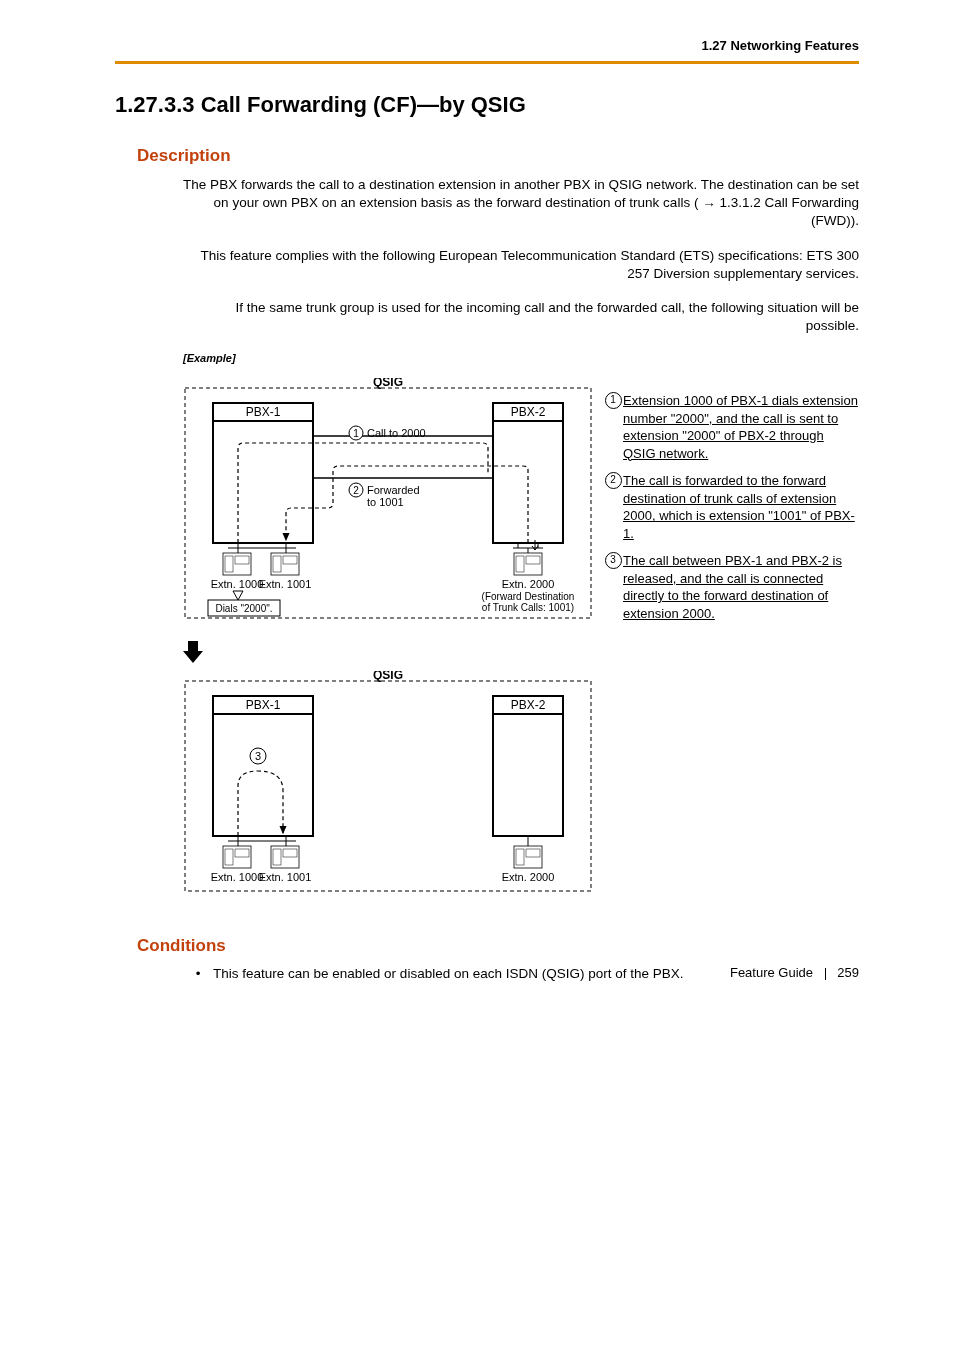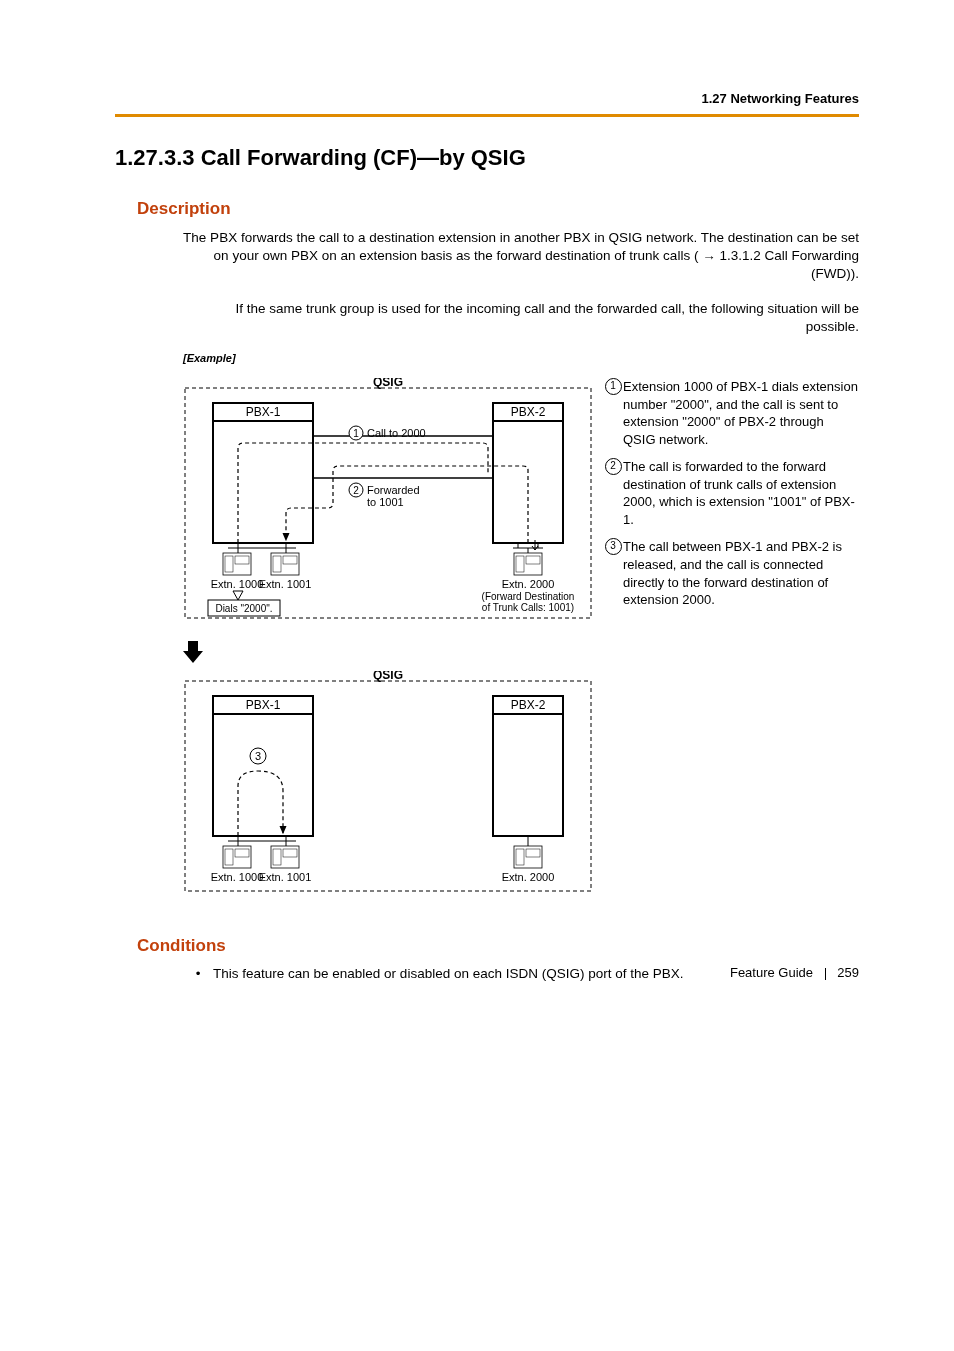--- a/index.html
+++ b/index.html
@@ -3,21 +3,21 @@
 <meta charset="utf-8">
 <style>
   body {
     font-family: Arial, Helvetica, sans-serif;
     margin: 0;
     background: #fff;
     color: #000;
     width: 954px;
   }
   .page {
-    padding: 91px 95px 60px 115px;
+    padding: 38px 95px 60px 115px;
     box-sizing: border-box;
     position: relative;
     height: 1040px;
   }
   .header-right {
     text-align: right;
     font-weight: bold;
     font-size: 13px;
     margin-bottom: 8px;
   }
@@ -47,22 +47,23 @@
     font-family: sans-serif;
   }
   .example-label {
     font-weight: bold;
     font-size: 11px;
     margin: 6px 0 14px 68px;
     font-style: italic;
   }
   .diagram-row {
     display: flex;
-    align-items: flex-start;
+    align-items: flex-end;
     margin-left: 68px;
+    text-decoration: underline;
   }
   .diagram {
     flex: 0 0 410px;
     position: relative;
   }
   svg {
     display: block;
   }
   .steps {
     margin-left: 10px;
@@ -126,20 +127,21 @@
   <h1 class="section-title">1.27.3.3  Call Forwarding (CF)—by QSIG</h1>
 
   <h2 class="subhead">Description</h2>
 
   <p class="body-text">
     <span>The PBX forwards the call to a destination extension in another PBX in QSIG network. The destination can be set on your own PBX on an extension basis as the forward destination of trunk calls (</span>
     <span class="arrow">→ </span>
     <span>1.3.1.2 Call Forwarding (FWD)</span><span>).</span>
   </p>
 
+  <p class="body-text">This feature complies with the following European Telecommunication Standard (ETS) specifications: ETS 300 257 Diversion supplementary services.</p>
   <p class="body-text">If the same trunk group is used for the incoming call and the forwarded call, the following situation will be possible.</p>
 
   <div class="example-label">[Example]</div>
 
   <div class="diagram-row">
     <div class="diagram">
       <svg width="410" height="255" viewBox="0 0 410 255">
         <defs>
           <marker id="arr" markerWidth="8" markerHeight="8" refX="6" refY="3" orient="auto">
             <path d="M0,0 L7,3 L0,6 Z" fill="#000"></path>

